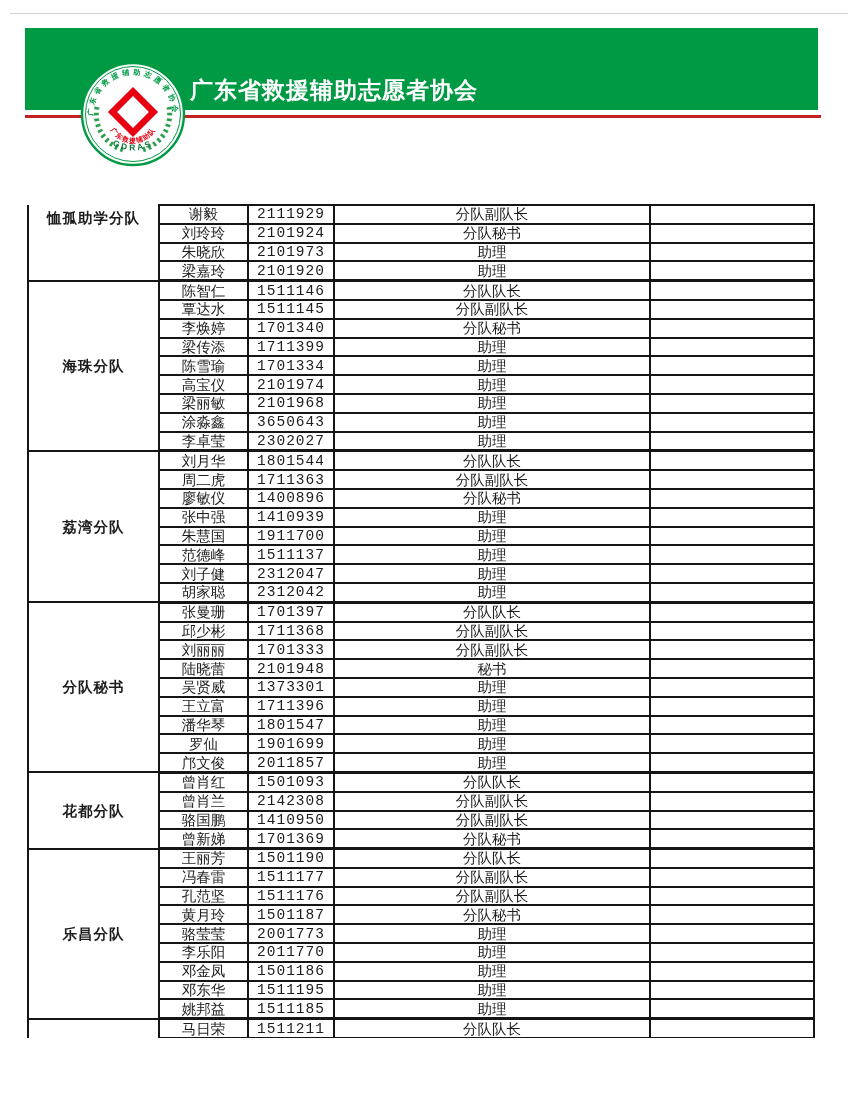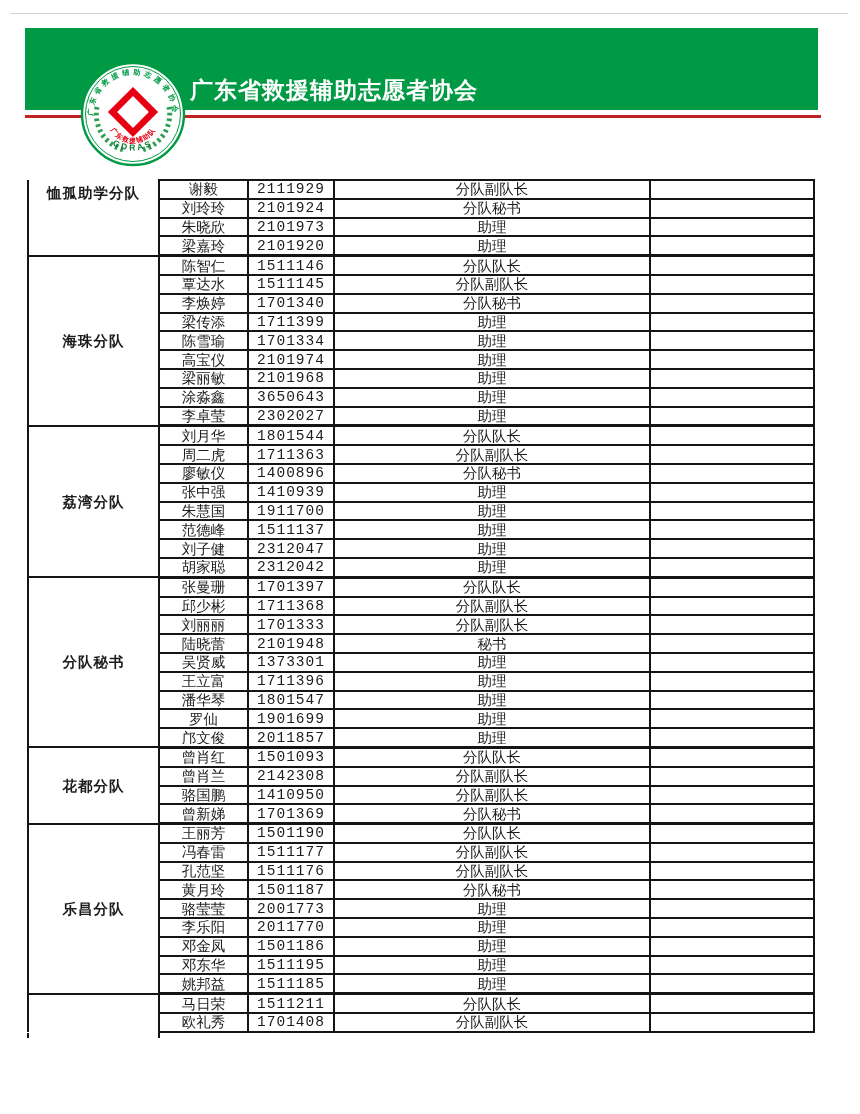--- a/index.html
+++ b/index.html
@@ -20,31 +20,31 @@
     color:#ffffff; font-weight:bold; font-size:23px; letter-spacing:1px;
     font-family:"Liberation Sans", sans-serif; white-space:nowrap;
   }
   .red-divider {
     position:absolute; left:25px; top:115px; width:796px; height:3px;
     background:#c32222;
   }
   .logo {
     position:absolute; left:80px; top:61px; width:106px; height:106px;
   }
-  .table-wrap { position:absolute; left:27px; top:179px; width:788px; }
+  .table-wrap { position:absolute; left:27px; top:204px; width:788px; }
   table.roster {
     border-collapse:collapse; table-layout:fixed; width:788px;
   }
   table.roster td {
     border:2px solid #151515; height:16.8px; padding:0;
     text-align:center; vertical-align:middle;
     font-size:14.5px; color:#1c1c1c; line-height:16px;
     white-space:nowrap; overflow:hidden;
   }
-  table.roster tr.group-end td { border-bottom-width:3px;border-radius:7px; }
+  table.roster tr.group-end td { border-bottom-width:3px; }
   td.group-cell { font-weight:bold; font-size:16px; letter-spacing:1px; }
   td.group-cell.first-group { border-top:none; vertical-align:top; padding-top:5px; }
   td.group-cell.last-group { border-bottom:none; }
   td.id-cell { font-size:15px; letter-spacing:1px;font-family:Liberation Mono, monospace; }
   td.role-cell { text-align:left; padding-left:6px;margin-left:36px; }
   .stub {
     position:absolute; width:2px; height:8px; background:#151515; top:100%;
   }
   .stub-left { left:0; }
   .stub-mid { left:131px; }

